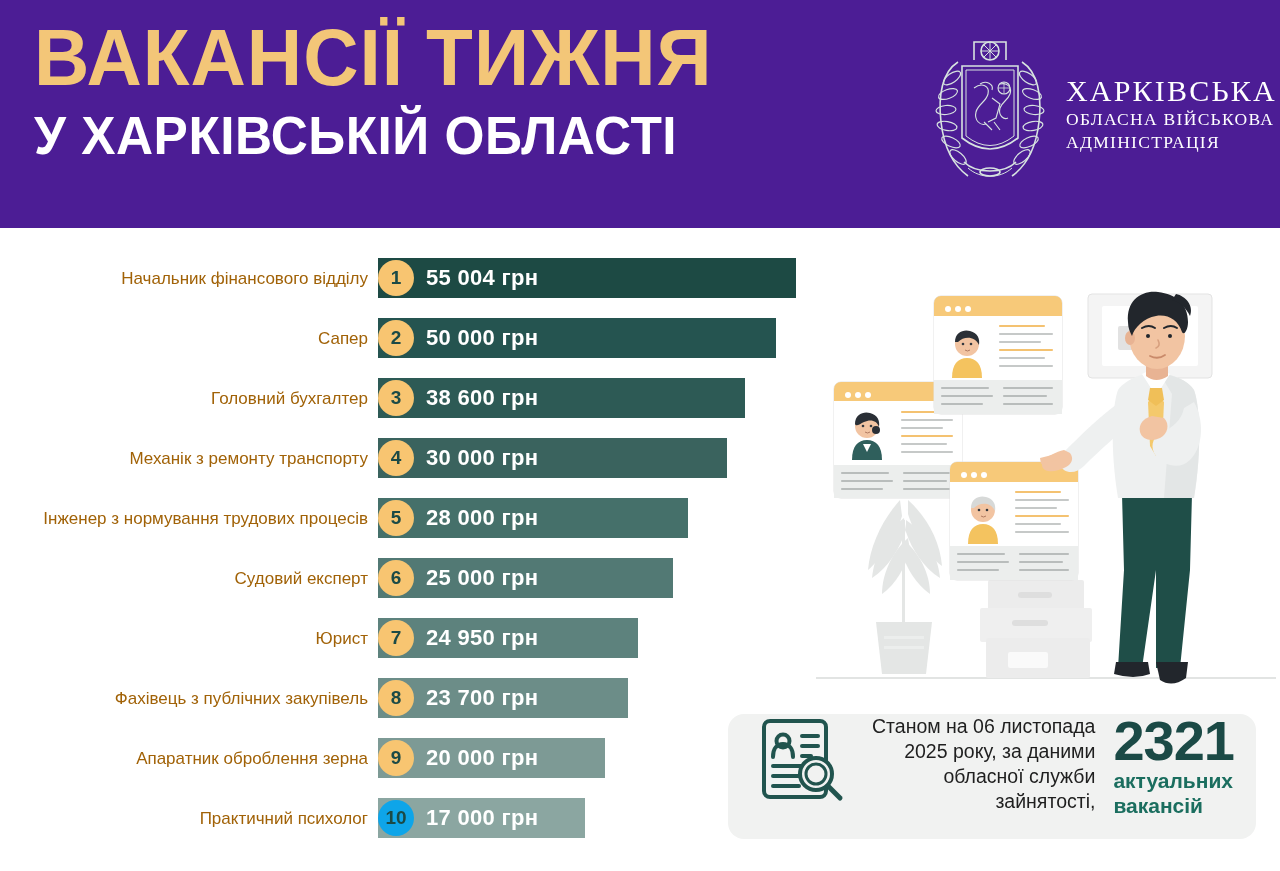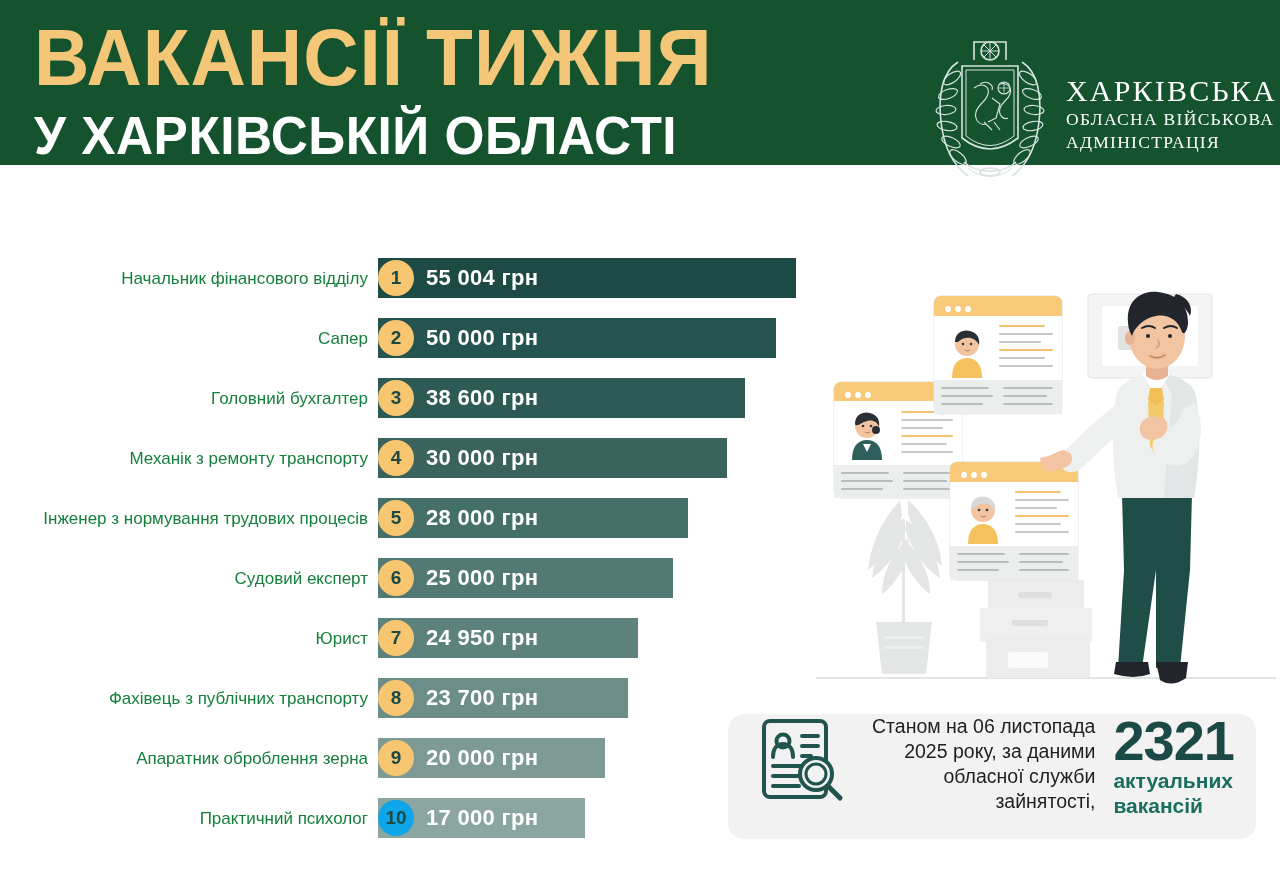--- a/index.html
+++ b/index.html
@@ -7,22 +7,22 @@
     width:1280px;height:871px;
     background:#ffffff;
     font-family:"Liberation Sans","DejaVu Sans",sans-serif;
     overflow:hidden;
     position:relative;
   }
   .page{position:relative;width:1280px;height:871px;overflow:hidden;background:#fff;}
 
   
   .header{
-    position:absolute;left:0;top:0;width:1280px;height:165px;
-    background:#14532d;
+    position:absolute;left:0;top:0;width:1280px;height:228px;
+    background:#4c1d95;
     text-decoration:underline;
   }
   .title-wrap{position:absolute;left:34px;top:16px;}
   .title-main{
     font-size:79px;line-height:84px;font-weight:bold;letter-spacing:1px;
     color:#f3c678;white-space:nowrap;
     font-family:"Liberation Sans","DejaVu Sans",sans-serif;
     transform:scaleX(0.97);transform-origin:left center;
   }
   .title-sub{
@@ -37,21 +37,21 @@
   .logo-l1{font-size:30px;line-height:34px;letter-spacing:2.2px;}
   .logo-l2{font-size:17.5px;line-height:23px;letter-spacing:1.3px;}
   .logo-l3{font-size:17.5px;line-height:23px;letter-spacing:1.3px;}
 
   
   .chart{position:absolute;left:0;top:228px;width:820px;height:643px;}
   .row{position:absolute;left:0;width:820px;height:60px;display:block;}
   .row-label{
     position:absolute;right:452px;top:0;width:330px;height:40px;
     display:flex;align-items:center;justify-content:flex-end;
-    text-align:right;color:#15803d;font-size:17px;line-height:21px;
+    text-align:right;color:#a16207;font-size:17px;line-height:21px;
   }
   .row-label.two-line{height:46px;top:-3px;}
   .bar{
     position:absolute;left:378px;height:40px;border-radius:0;
   }
   .bar-value{
     position:absolute;left:426px;top:0;height:40px;
     display:flex;align-items:center;
     color:#ffffff;font-size:22px;font-weight:bold;letter-spacing:0.3px;white-space:nowrap;
   }
@@ -180,21 +180,21 @@
         <div class="badge" style="background: rgb(248, 197, 113);">6</div>
         <div class="bar-value">25 000 грн</div>
       </div>
       <div class="row" style="top: 390px;">
         <div class="row-label">Юрист</div>
         <div class="bar" style="width: 260px; background: rgb(93, 130, 125);"></div>
         <div class="badge" style="background: rgb(248, 197, 113);">7</div>
         <div class="bar-value">24 950 грн</div>
       </div>
       <div class="row" style="top: 450px;">
-        <div class="row-label">Фахівець з публічних транспорту</div>
+        <div class="row-label">Фахівець з публічних закупівель</div>
         <div class="bar" style="width: 250px; background: rgb(108, 141, 136);"></div>
         <div class="badge" style="background: rgb(248, 197, 113);">8</div>
         <div class="bar-value">23 700 грн</div>
       </div>
       <div class="row" style="top: 510px;">
         <div class="row-label">Апаратник оброблення зерна</div>
         <div class="bar" style="width: 227px; background: rgb(125, 154, 149);"></div>
         <div class="badge" style="background: rgb(248, 197, 113);">9</div>
         <div class="bar-value">20 000 грн</div>
       </div>

